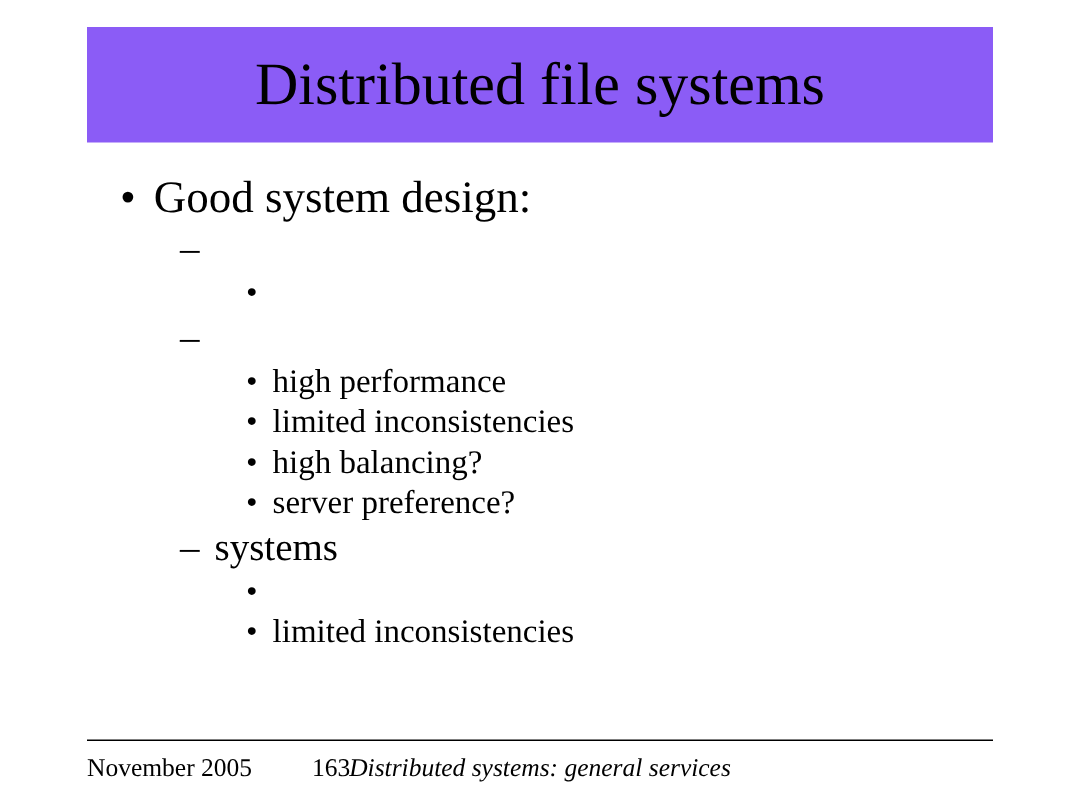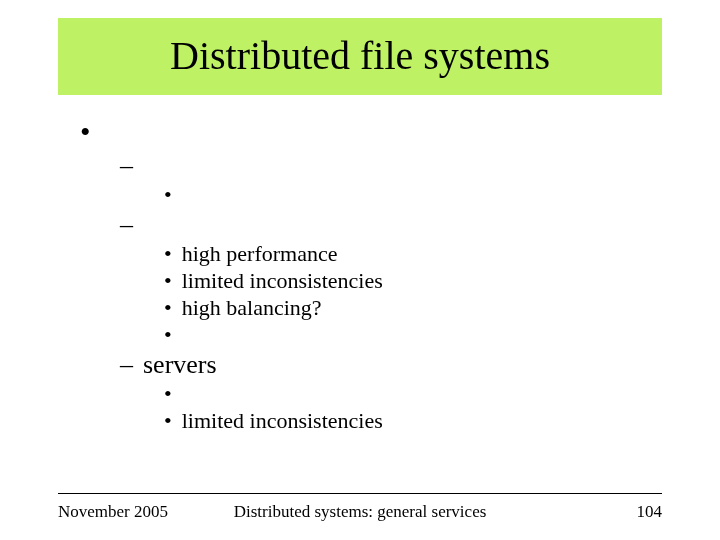--- a/index.html
+++ b/index.html
@@ -6,21 +6,21 @@
   body {
     width: 720px;
     height: 540px;
     background: #ffffff;
     font-family: "Times New Roman", Times, serif;
     color: #000;
     position: relative;
     overflow: hidden;
   }
   .title-band {
-    background: #bef264;
+    background: #8b5cf6;
     margin: 18px 58px 0 58px;
     padding: 14px 0 16px 0;
     text-align: center;
   }
   .title-text {
     font-size: 40px;
     font-weight: 400;
   }
   .content {
     padding: 14px 58px 0 58px;
@@ -52,42 +52,44 @@
     right: 58px;
     bottom: 46px;
     border-top: 1px solid #000;
   }
   .footer {
     position: absolute;
     left: 58px;
     right: 58px;
     bottom: 18px;
     display: flex;
-    justify-content: space-between;
+    justify-content: flex-start;
     align-items: baseline;
     font-size: 17px;
     gap: 40px;
   }
   .footer-center {
     position: absolute;
     left: 50%;
     transform: translateX(-50%);
+    font-style: italic;
   }
 </style>
 </head>
 <body>
 
 <div class="title-band">
   <div class="title-text">Distributed file systems</div>
 </div>
 
 <div class="content">
 
   <div class="bullet-l1">
     <span class="dot">•</span>
+    <span>Good  system design:</span>
   </div>
 
   <div class="bullet-l2">
     <span class="dash">–</span>
   </div>
   <div class="bullet-l3">
     <span class="dot">•</span>
   </div>
 
   <div class="bullet-l2">
@@ -100,34 +102,35 @@
   <div class="bullet-l3">
     <span class="dot">•</span>
     <span>limited inconsistencies</span>
   </div>
   <div class="bullet-l3">
     <span class="dot">•</span>
     <span>high balancing?</span>
   </div>
   <div class="bullet-l3">
     <span class="dot">•</span>
+    <span>server preference?</span>
   </div>
 
   <div class="bullet-l2">
     <span class="dash">–</span>
-    <span>servers</span>
+    <span>systems</span>
   </div>
   <div class="bullet-l3">
     <span class="dot">•</span>
   </div>
   <div class="bullet-l3">
     <span class="dot">•</span>
     <span>limited inconsistencies</span>
   </div>
 
 </div>
 
 <div class="footer-line"></div>
 <div class="footer">
   <span>November 2005</span>
   <span class="footer-center">Distributed systems: general services</span>
-  <span>104</span>
+  <span>163</span>
 </div>
 
 </body></html>

